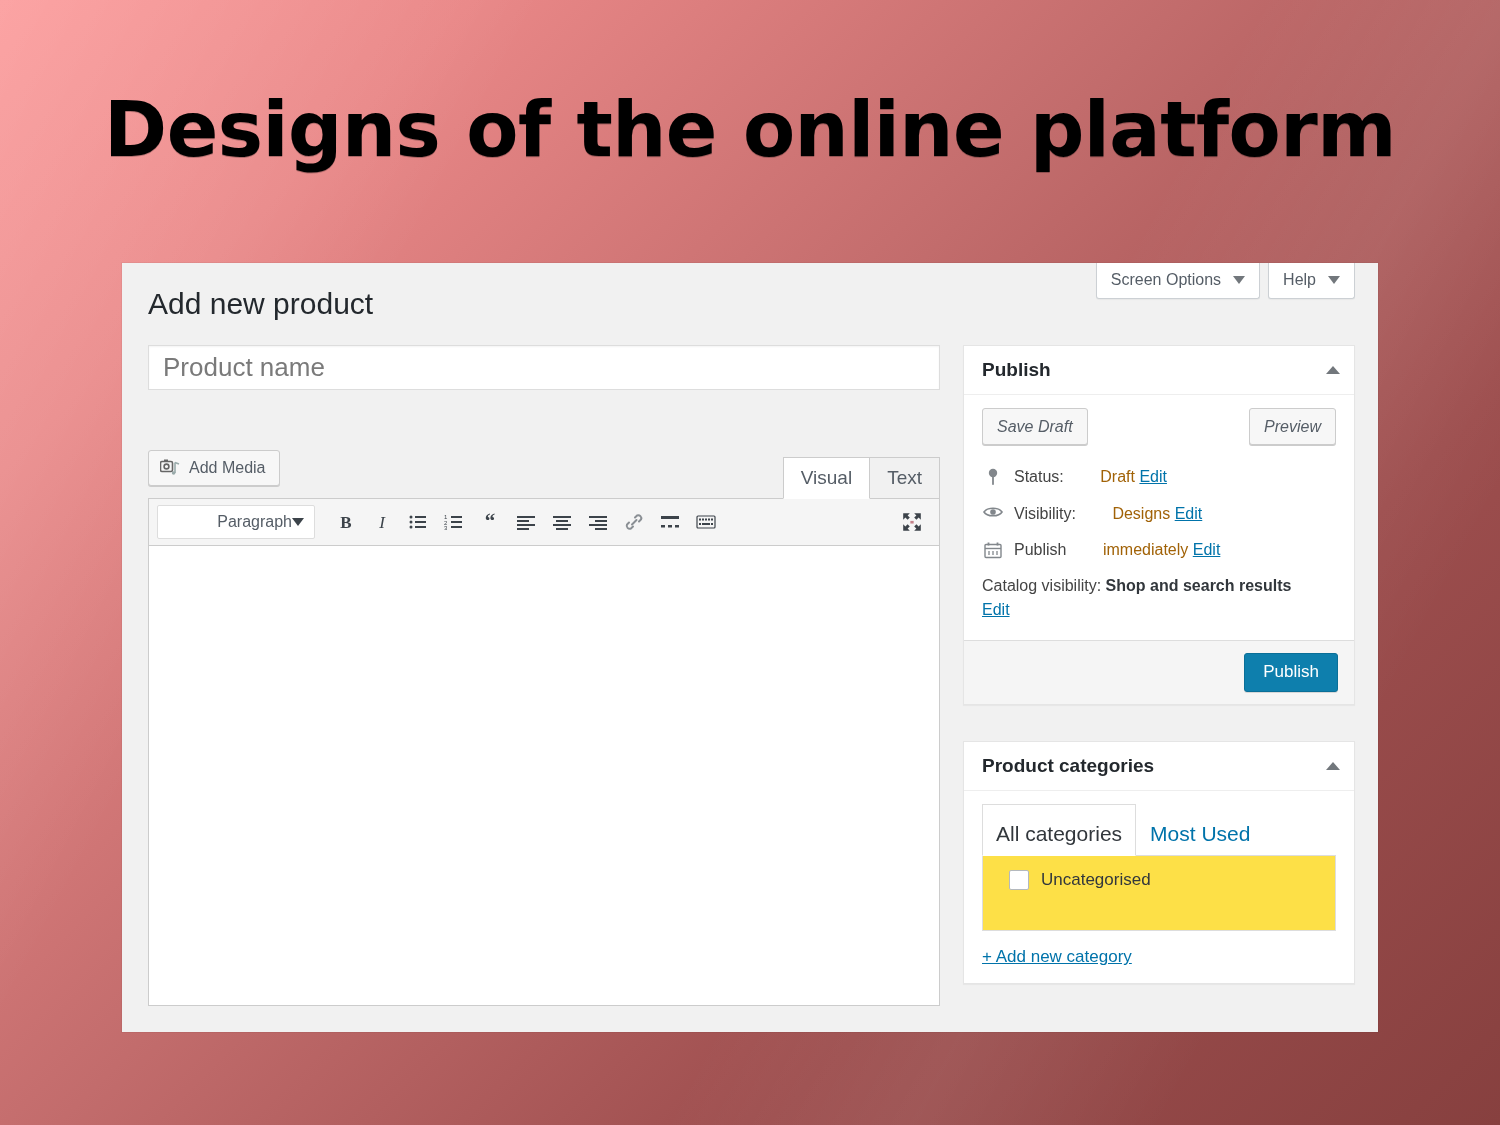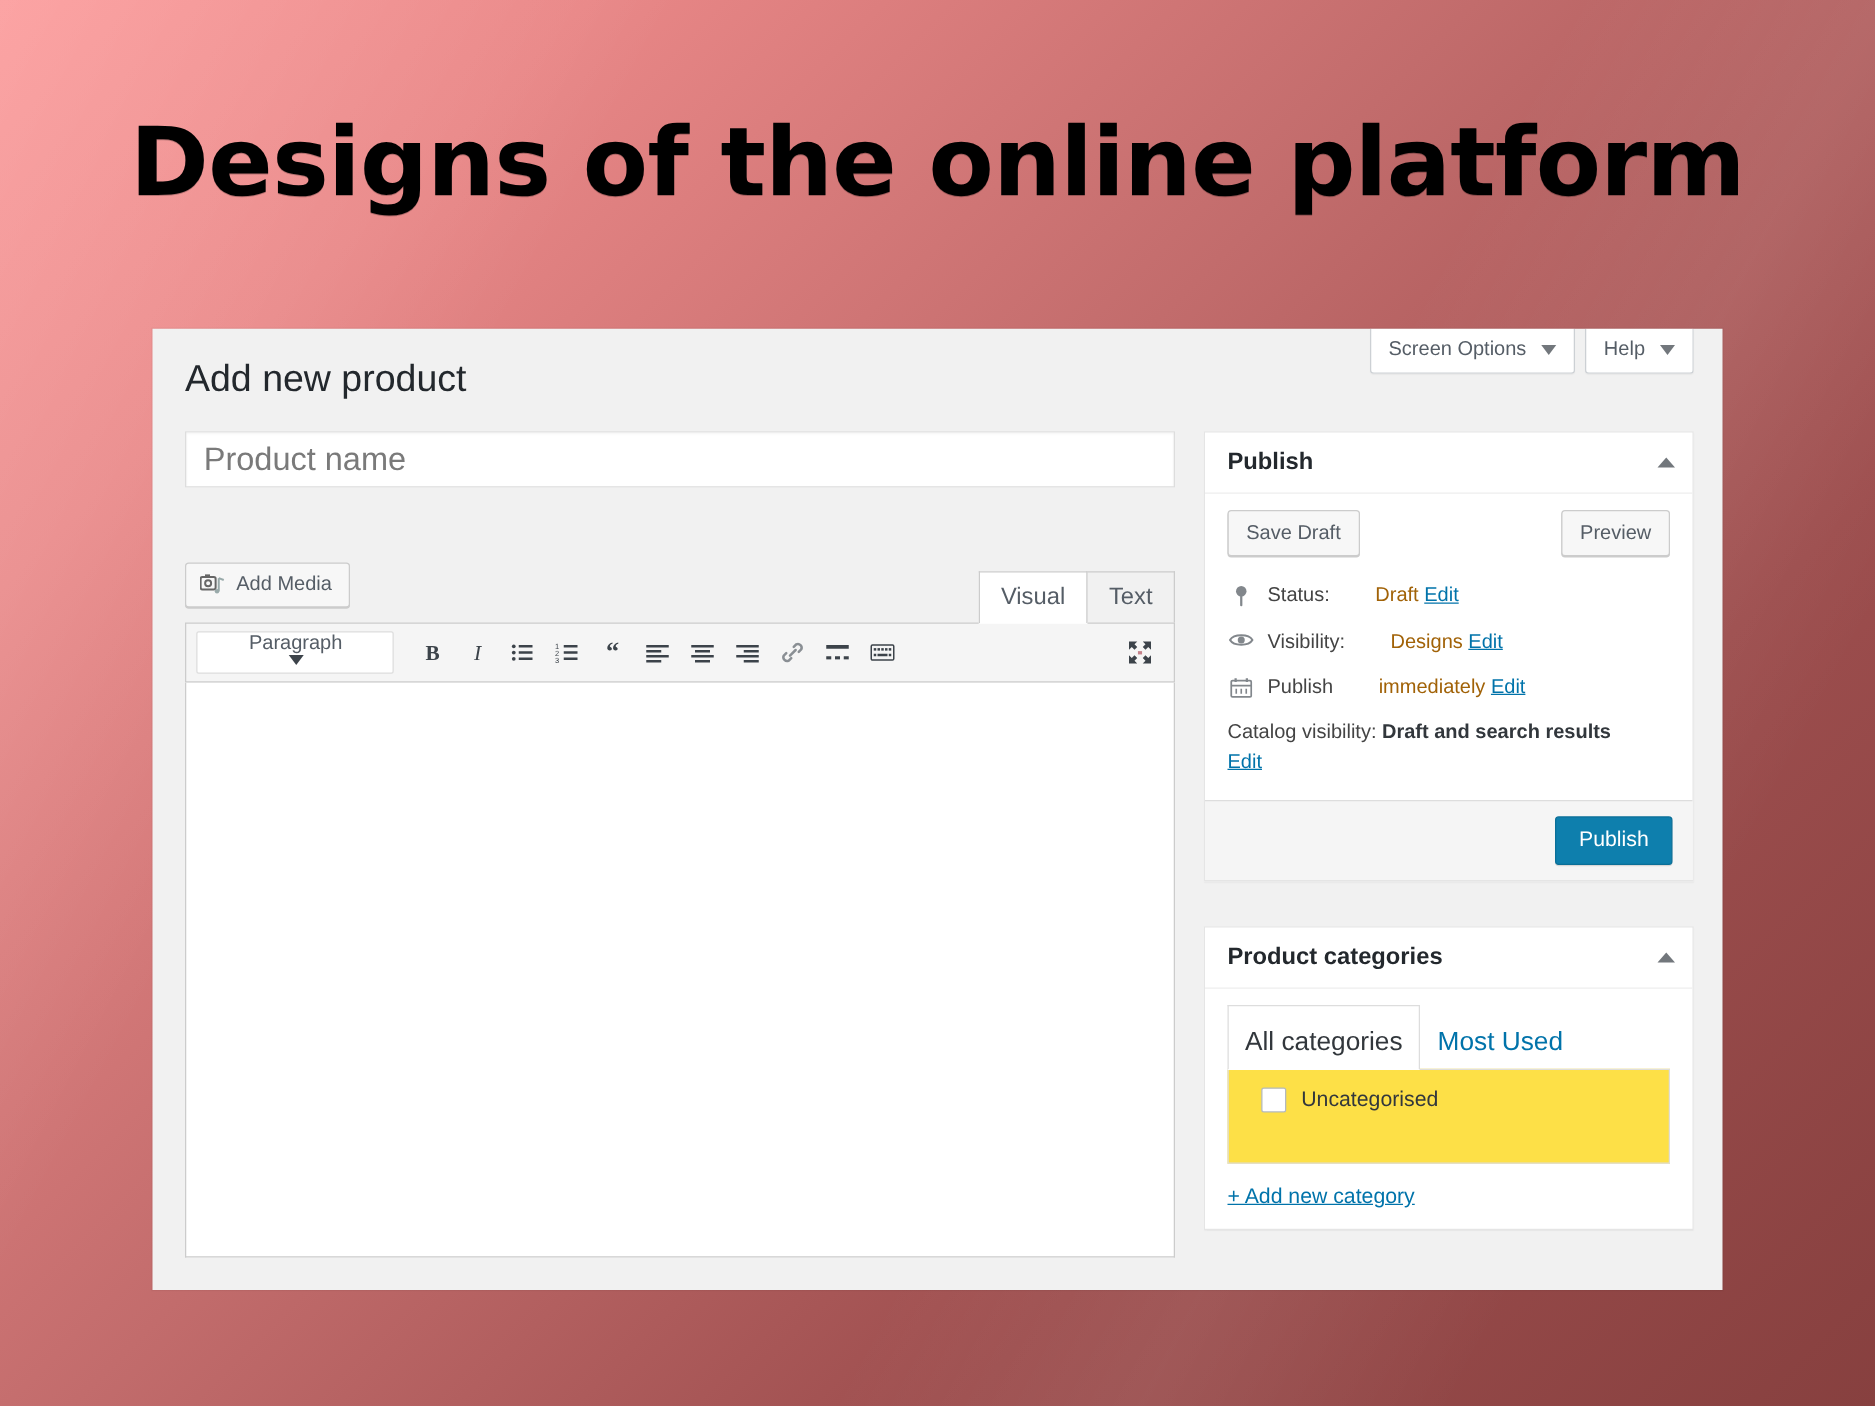--- a/index.html
+++ b/index.html
@@ -150,27 +150,26 @@
     gap: 2px;
     position: relative;
     height: 48px;
   }
   .para-select {
     background: #fff;
     border: 1px solid #ddd;
     border-radius: 2px;
     height: 34px;
     width: 158px;
-    display: flex; align-items: center; justify-content: flex-start;
+    display: flex; align-items: center; justify-content: flex-end;
     padding: 0 10px 0 11px;
     font-size: 16px;
     color: #555d66;
     margin-right: 12px;
     cursor: pointer;
-    flex-direction: column;
   }
   .para-caret {
     width: 0; height: 0;
     border-left: 6px solid transparent;
     border-right: 6px solid transparent;
     border-top: 8px solid #3c434a;
   }
   .tbtn {
     width: 34px; height: 34px;
     display: flex; align-items: center; justify-content: center;
@@ -216,20 +215,21 @@
     border-left: 7px solid transparent;
     border-right: 7px solid transparent;
     border-bottom: 8px solid #72777c;
     cursor: pointer;
   }
   .mb-body { padding: 13px 18px 16px 18px; }
 
   .submit-row {
     display: flex; justify-content: space-between; align-items: center;
     margin-bottom: 14px;
+    font-style: italic;
   }
   .btn-secondary {
     background: #f7f7f7;
     border: 1px solid #ccc;
     border-radius: 3px;
     padding: 8px 14px;
     font-size: 16px;
     color: #555d66;
     box-shadow: 0 1px 0 #ccc;
     cursor: pointer;
@@ -546,21 +546,21 @@
           </span>
           <span>
             <span>Publish</span>
             <b>immediately</b>
             <span class="lnk">Edit</span>
           </span>
         </div>
 
         <div class="catalog-row">
           <span>Catalog visibility:</span>
-          <b>Draft and search results</b><br>
+          <b>Shop and search results</b><br>
           <span class="lnk">Edit</span>
         </div>
       </div>
 
       <div class="mb-footer">
         <div class="btn-primary">
           <span>Publish</span>
         </div>
       </div>
     </div>

